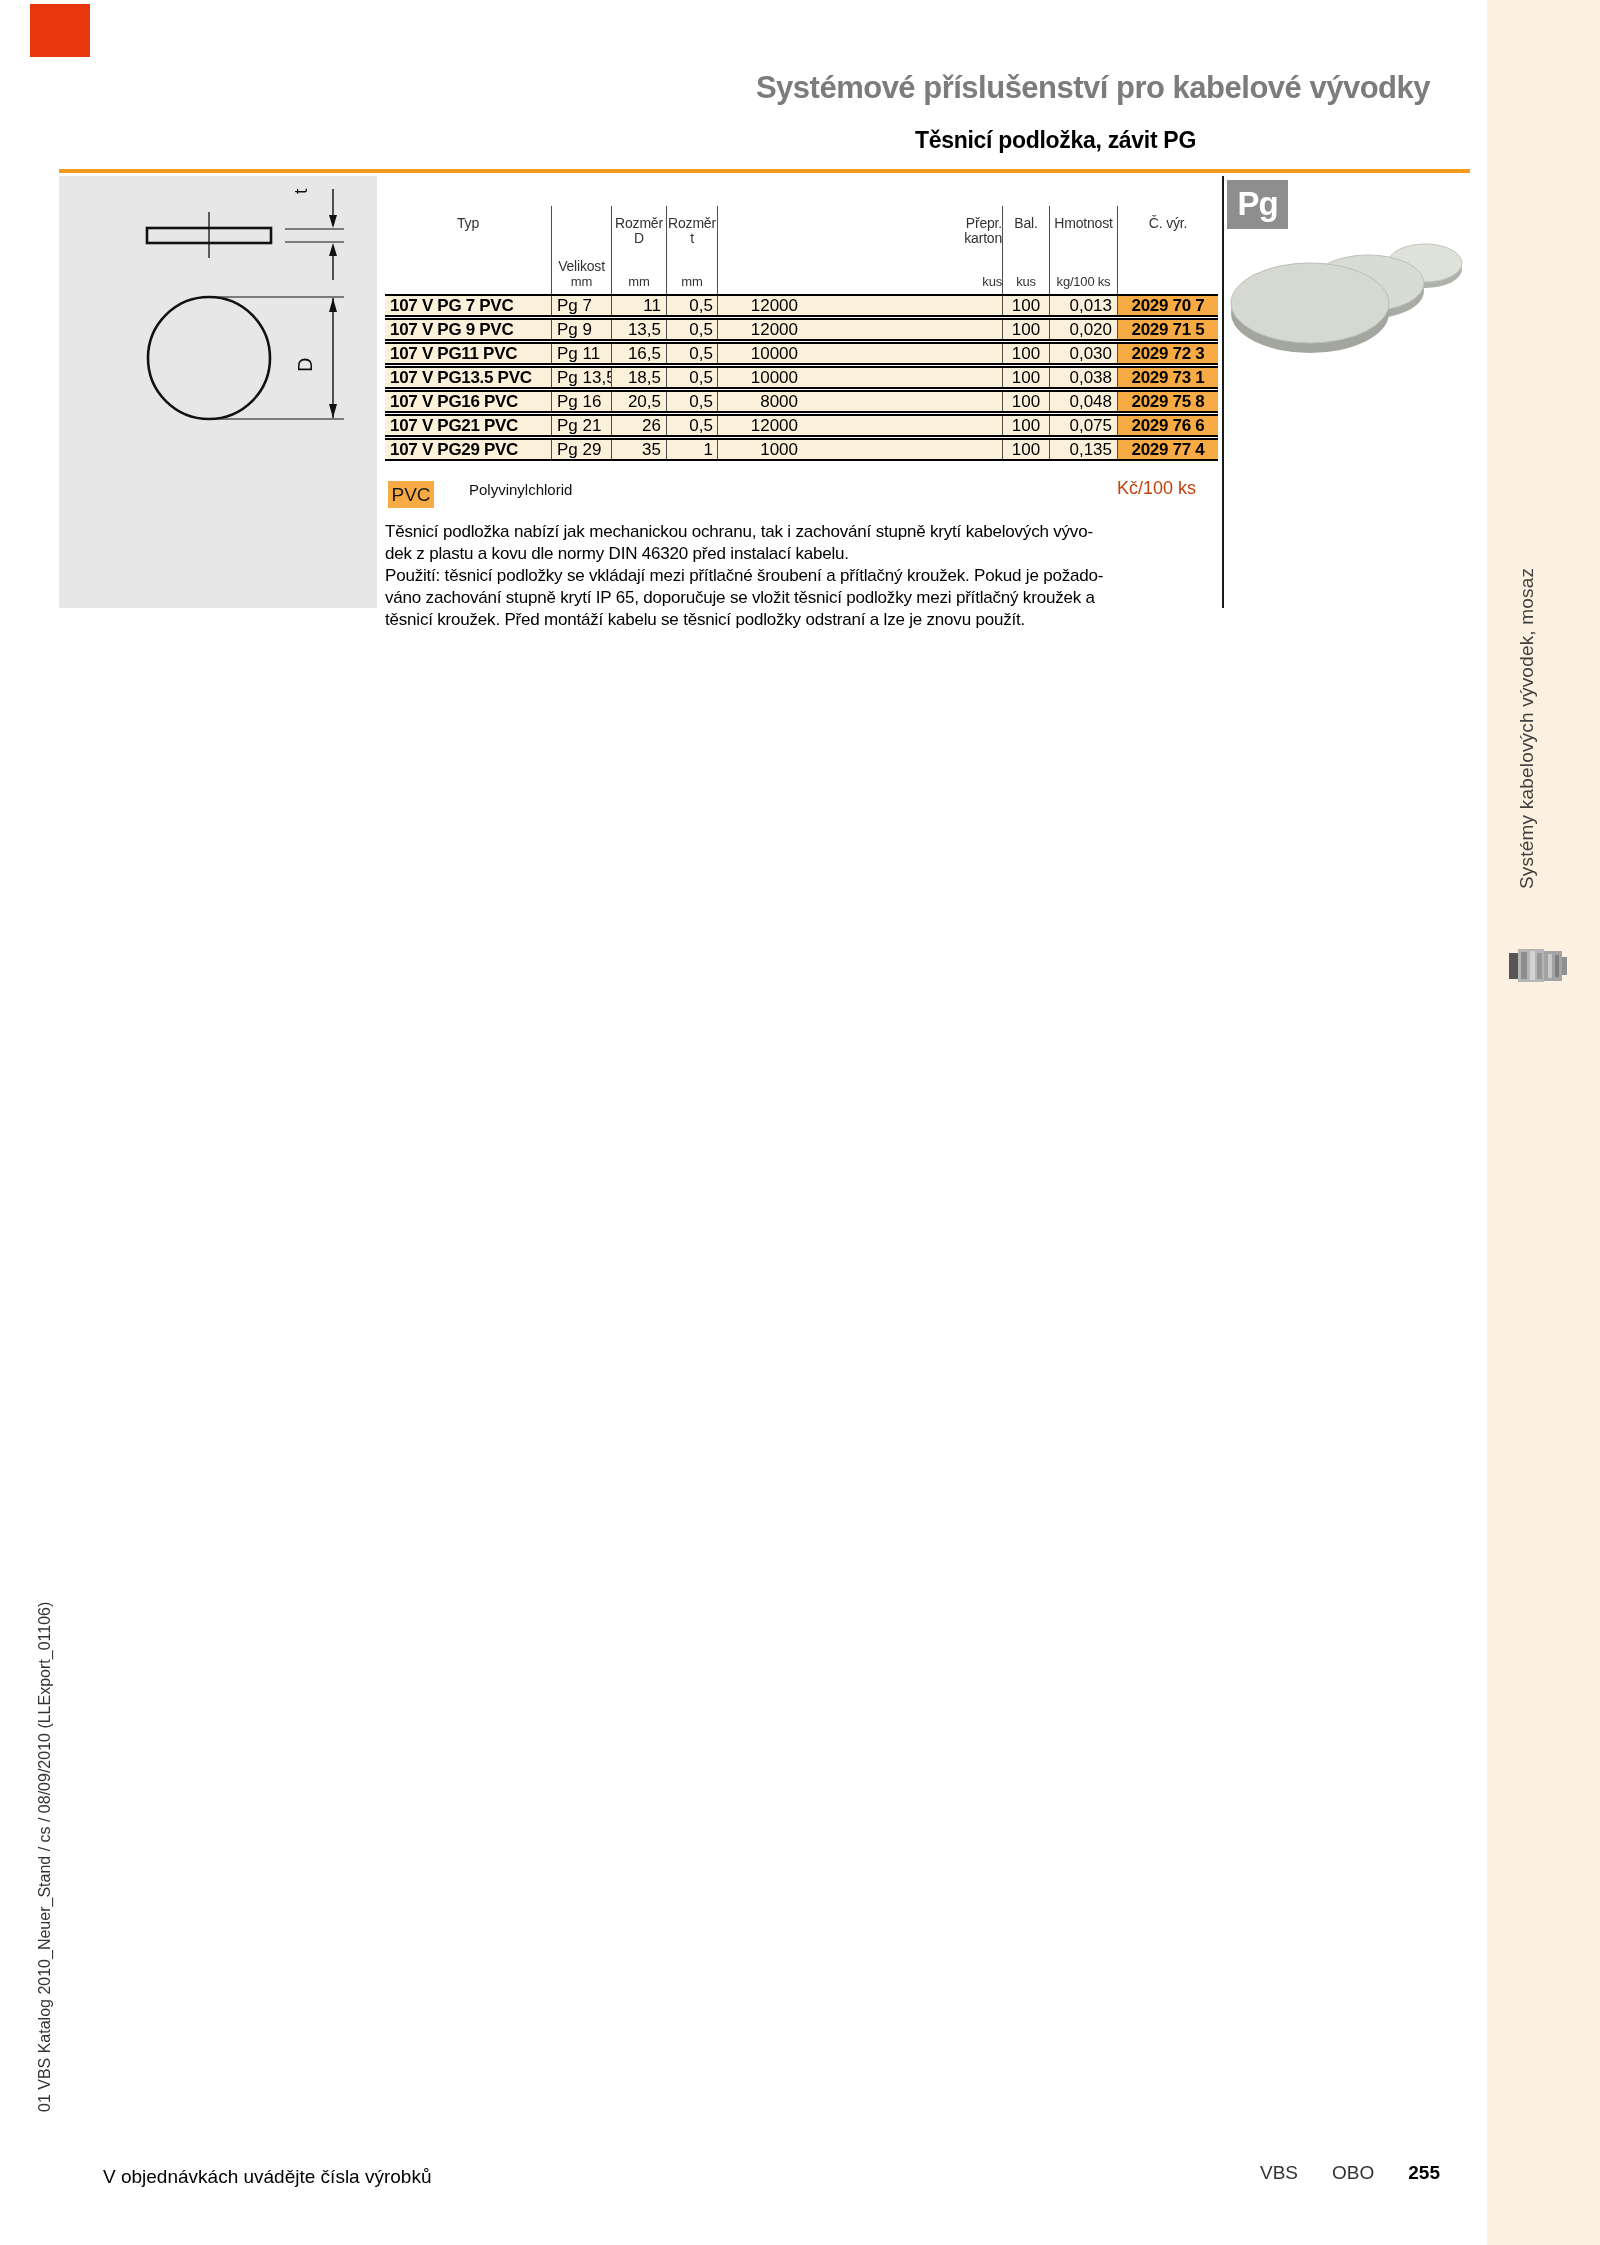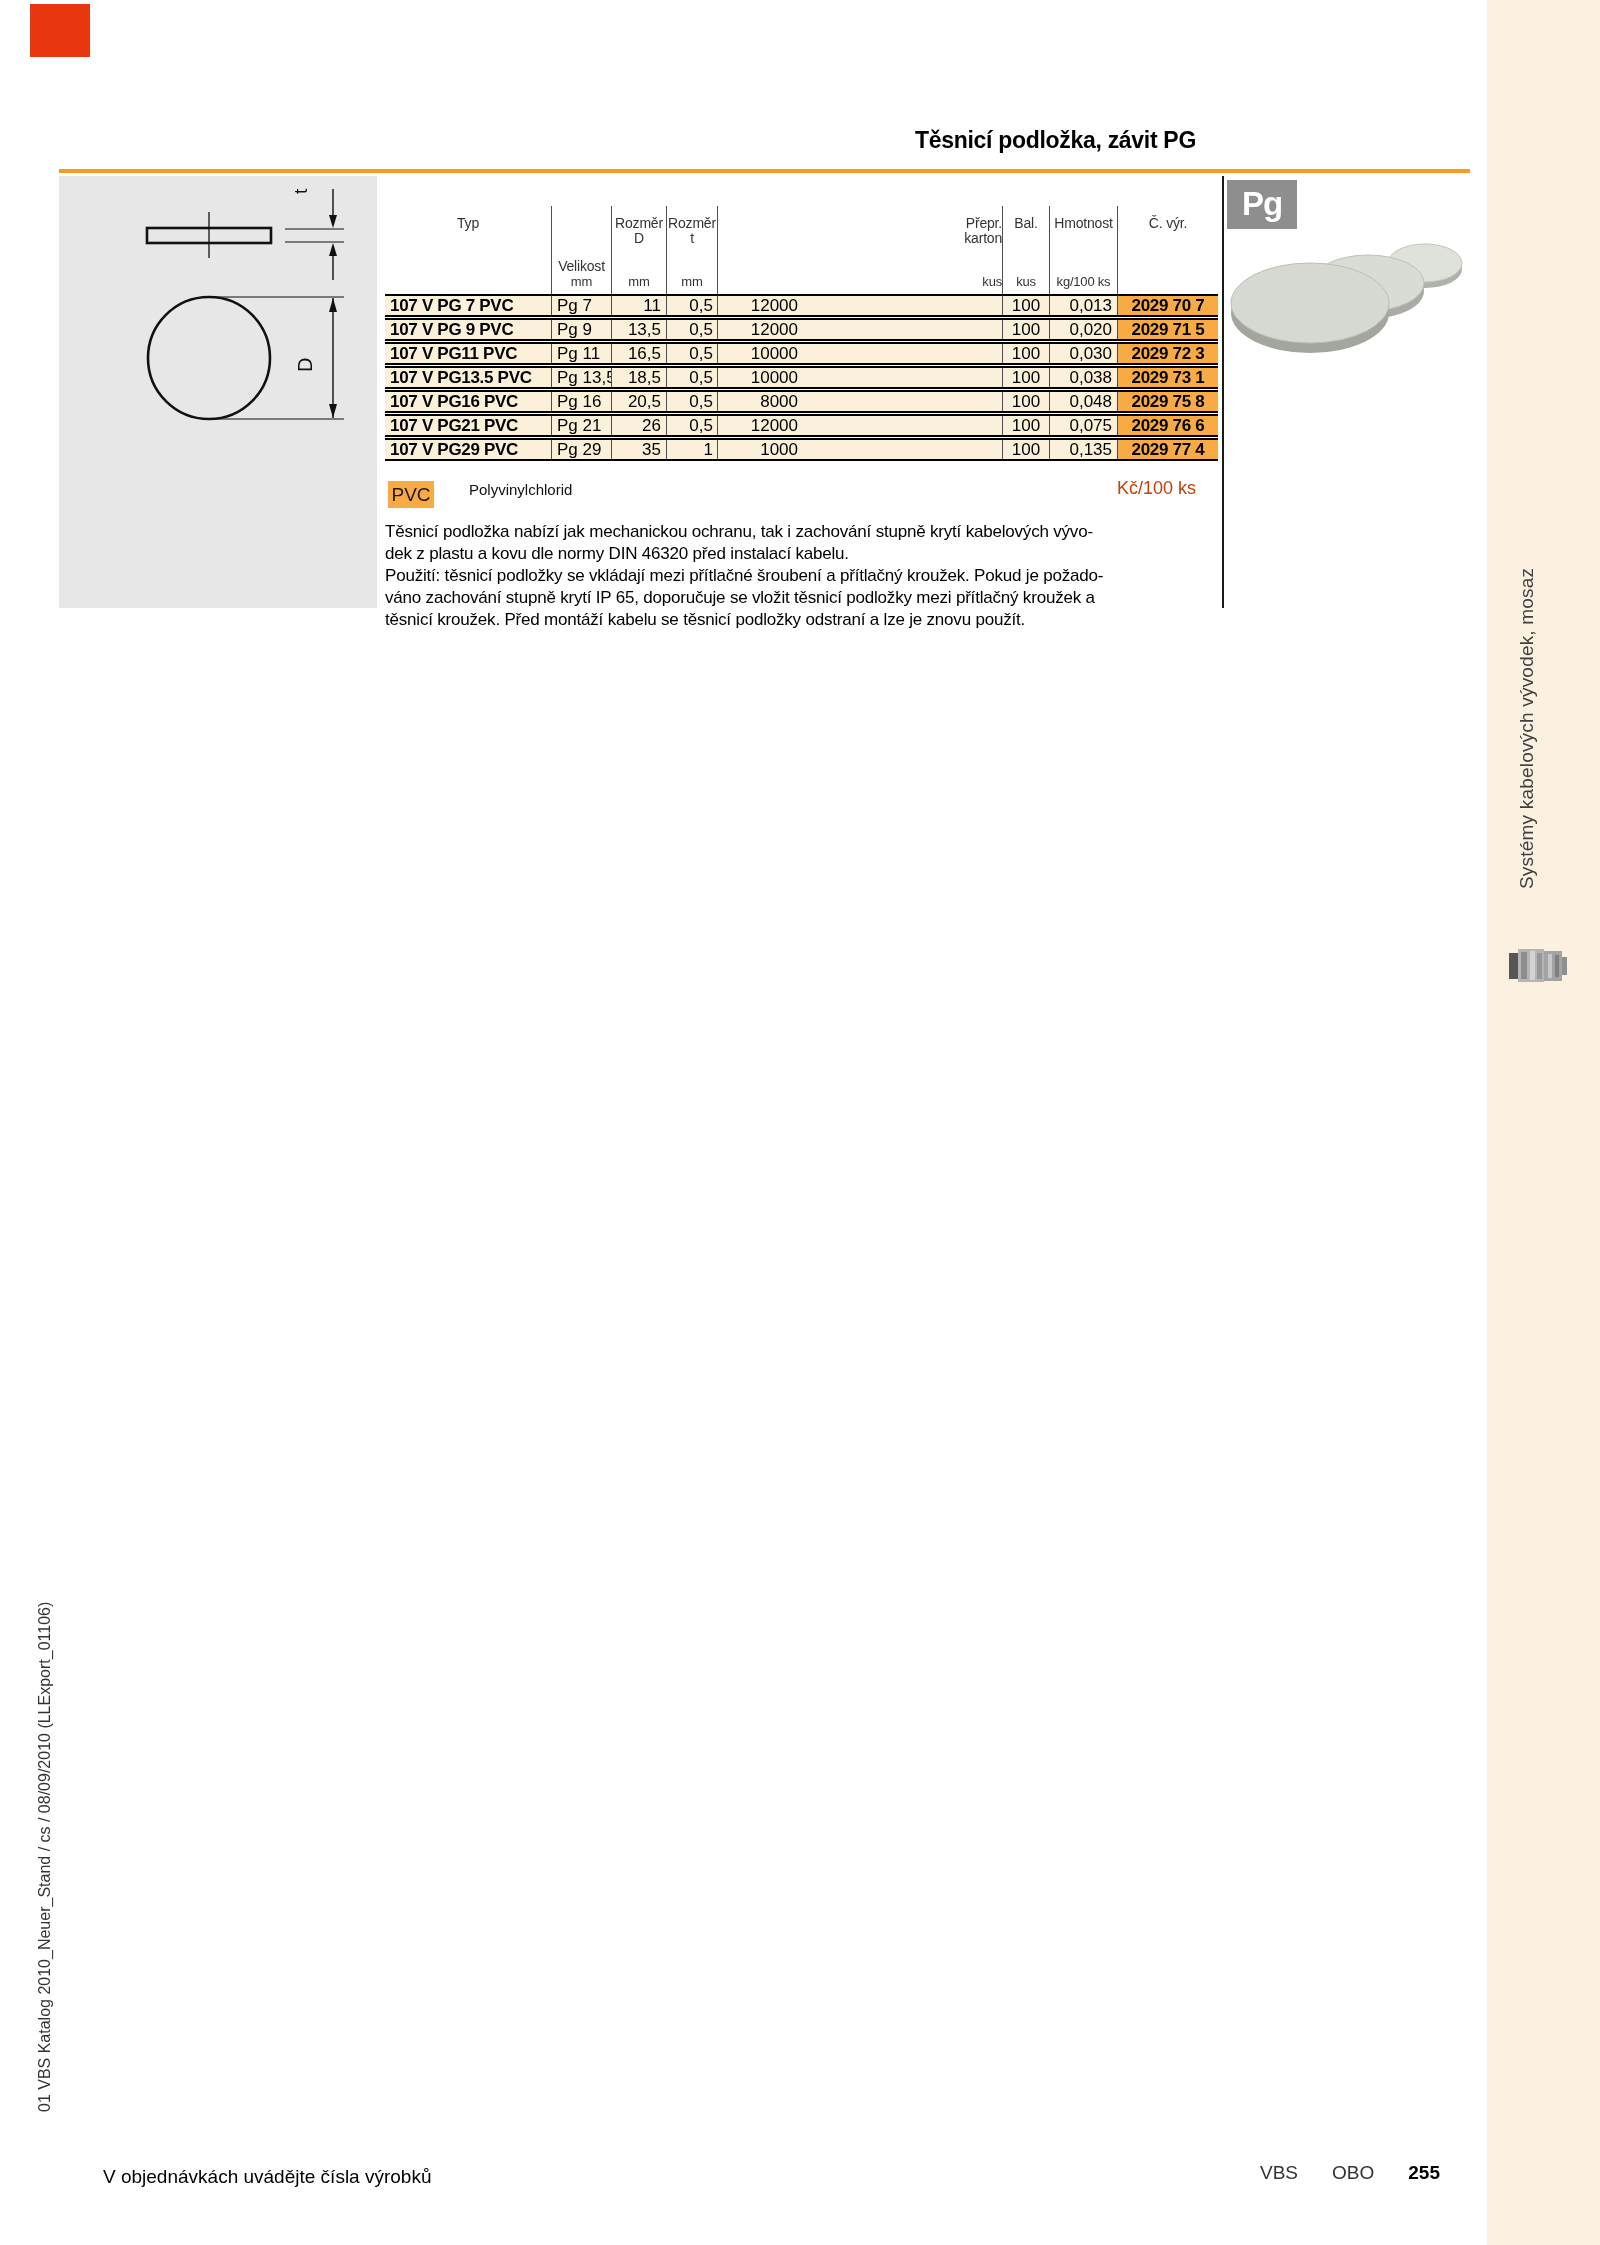--- a/index.html
+++ b/index.html
@@ -25,21 +25,21 @@
     color:var(--title-grey);letter-spacing:-0.5px;white-space:nowrap;}
 
   .accent-rule{position:absolute;left:59px;top:169px;width:1411px;height:4px;background:var(--accent-orange);}
 
   
   .diagram-panel{position:absolute;left:59px;top:176px;width:318px;height:432px;background:#e7e7e7;}
 
   .section-title{position:absolute;top:127px;right:404px;font-size:23px;font-weight:bold;color:#000;
     letter-spacing:-0.3px;white-space:nowrap;}
 
-  .pg-badge{position:absolute;left:1227px;top:180px;width:70px;height:49px;background:var(--badge-grey);
+  .pg-badge{position:absolute;left:1227px;top:180px;width:61px;height:49px;background:var(--badge-grey);
     color:#fff;font-weight:bold;font-size:33px;line-height:47px;text-align:center;letter-spacing:-1px;}
 
   .photo-divider{position:absolute;left:1222px;top:176px;width:2px;height:432px;background:#1a1a1a;}
   .product-photo{position:absolute;left:1230px;top:237px;width:235px;height:118px;}
 
   
   .ptable{position:absolute;left:385px;top:206px;width:833px;font-size:17px;color:#000;}
   .thead{display:flex;height:88px;}
   .th{box-sizing:border-box;display:flex;flex-direction:column;justify-content:space-between;
       padding-top:10px;padding-bottom:5px;font-size:14px;color:#333;letter-spacing:-0.2px;}
@@ -89,20 +89,21 @@
   .footer-brands .pageno{font-weight:bold;color:#000;}
 </style>
 </head>
 <body>
 
 <div class="page">
 
   <div class="corner-mark"></div>
   <div class="side-band"></div>
 
+  <div class="page-title">Systémové příslušenství pro kabelové vývodky</div>
   <div class="accent-rule"></div>
 
   <div class="diagram-panel">
     <svg width="318" height="432" viewBox="0 0 318 432">
 
       <line x1="150" y1="36" x2="150" y2="82" stroke="#111" stroke-width="1.3"></line>
       <rect x="88" y="52" width="124" height="15" fill="none" stroke="#111" stroke-width="2.6"></rect>
       <line x1="226" y1="53" x2="285" y2="53" stroke="#111" stroke-width="1.2"></line>
       <line x1="226" y1="66" x2="285" y2="66" stroke="#111" stroke-width="1.2"></line>
       <line x1="274" y1="13" x2="274" y2="42" stroke="#111" stroke-width="1.4"></line>

